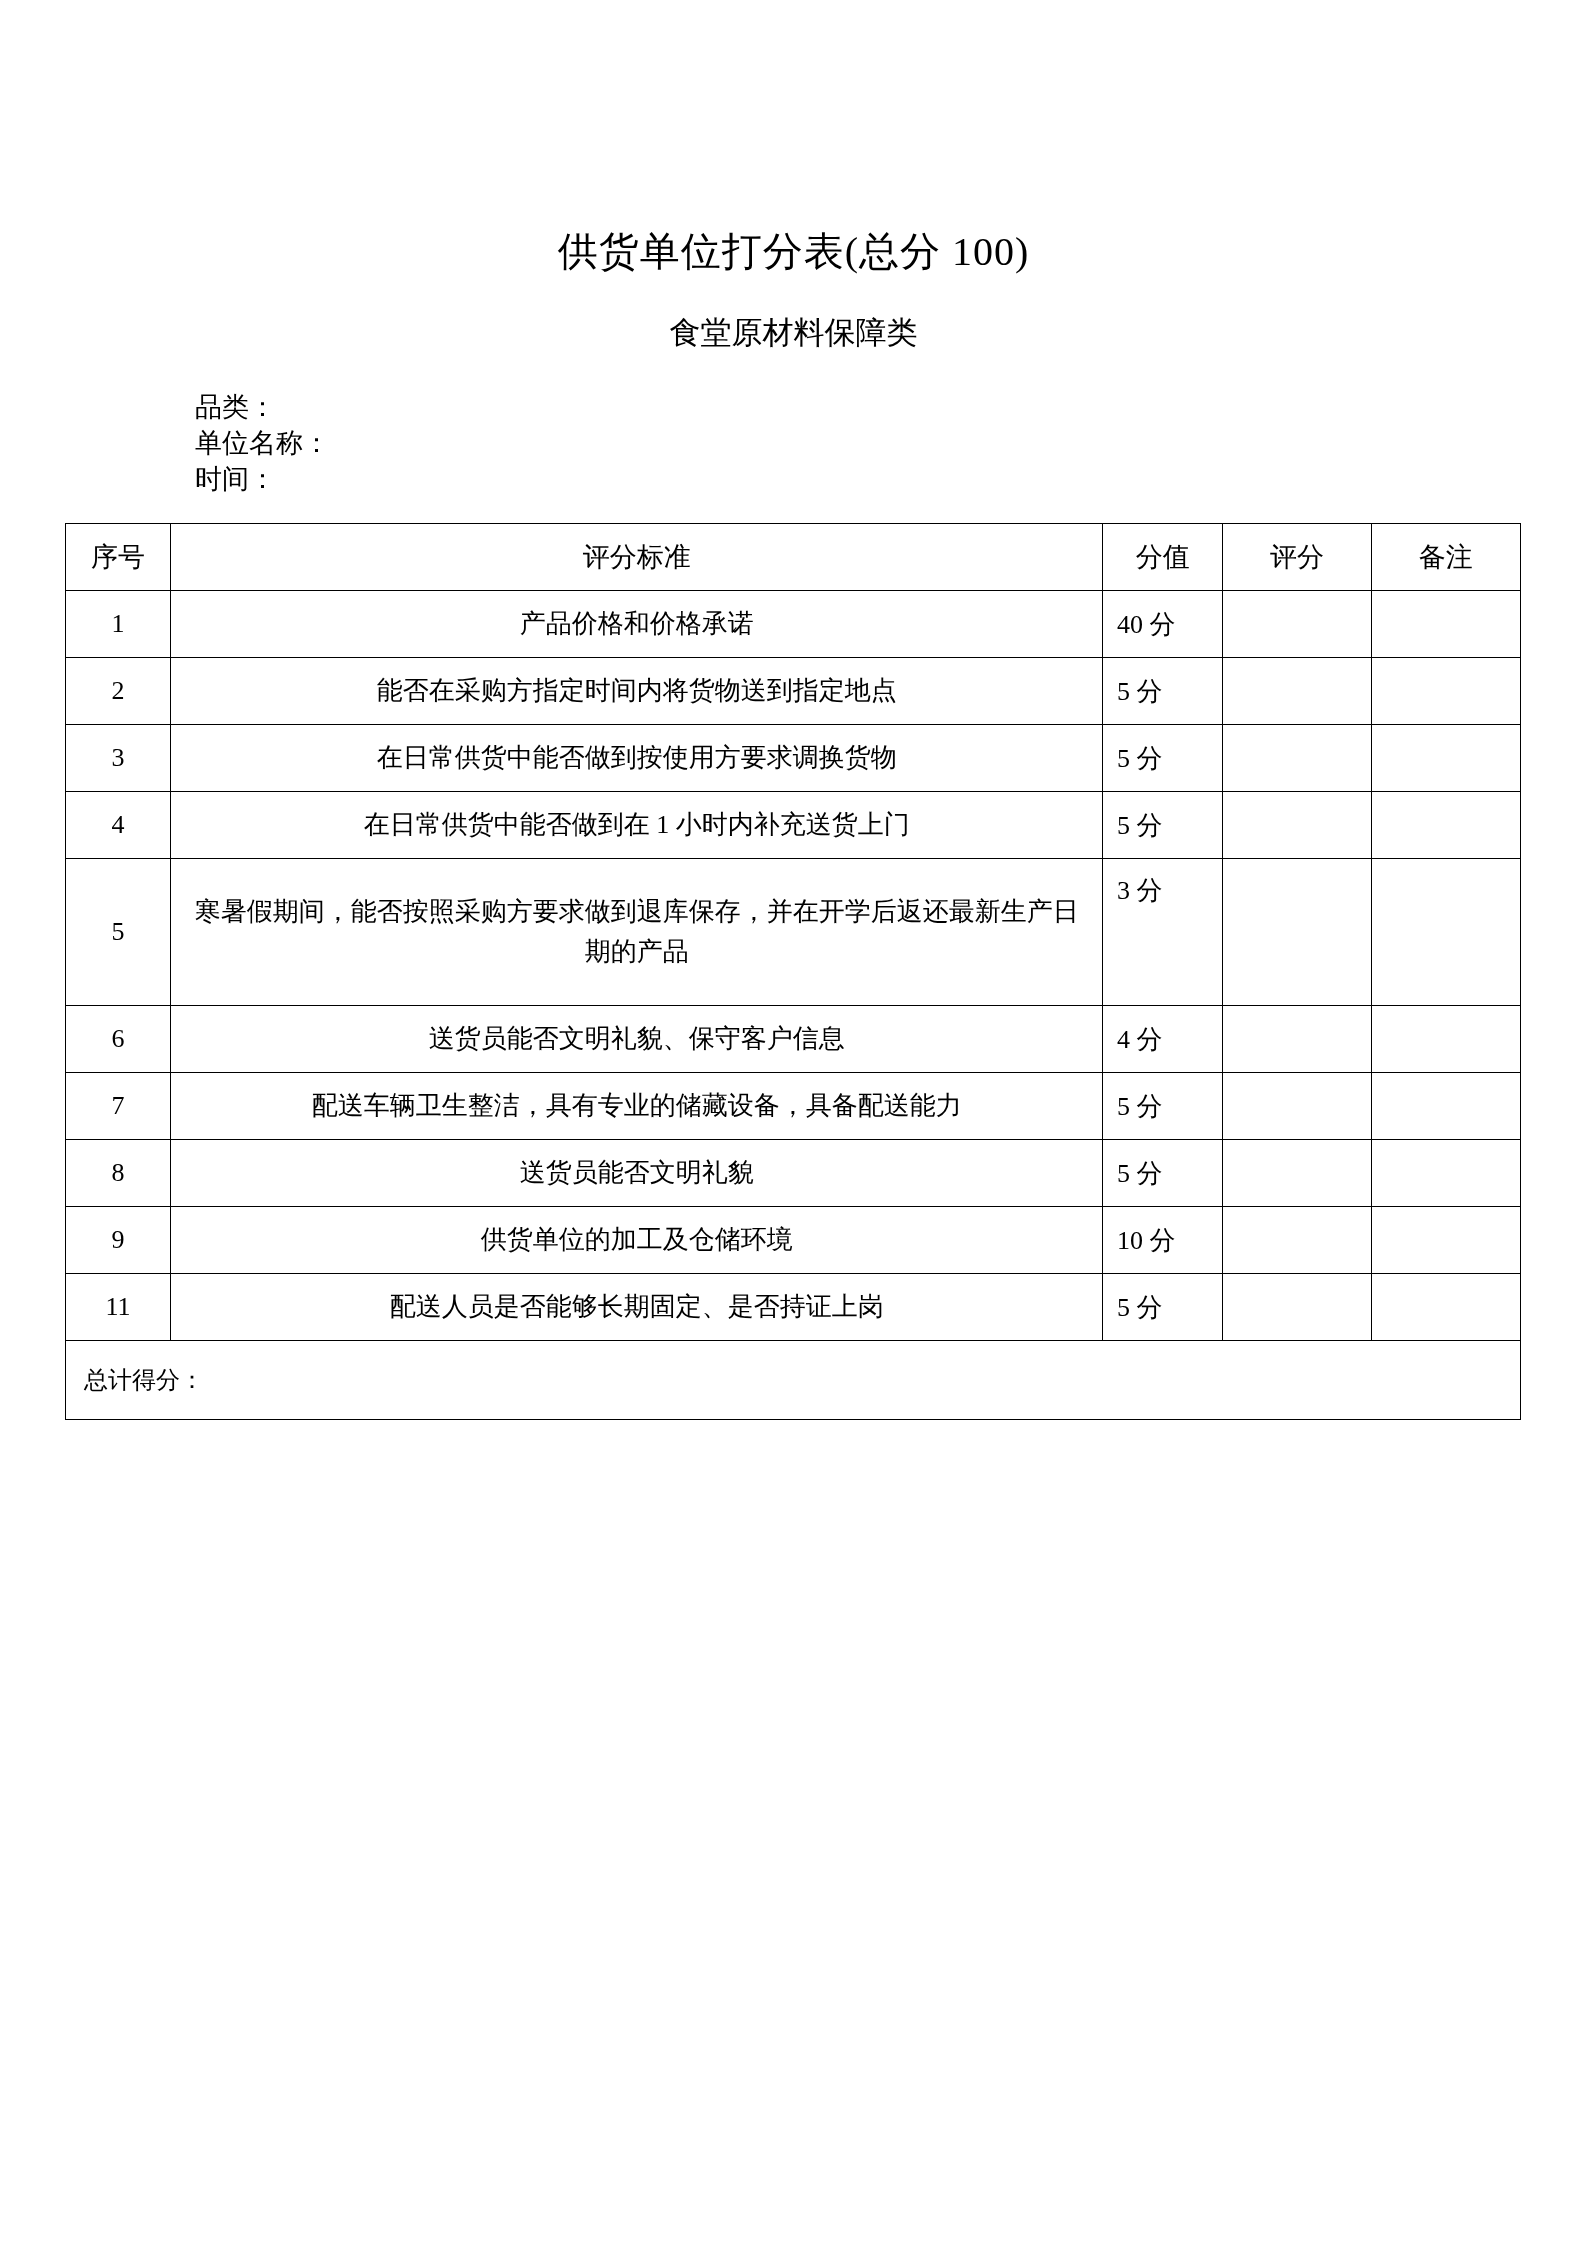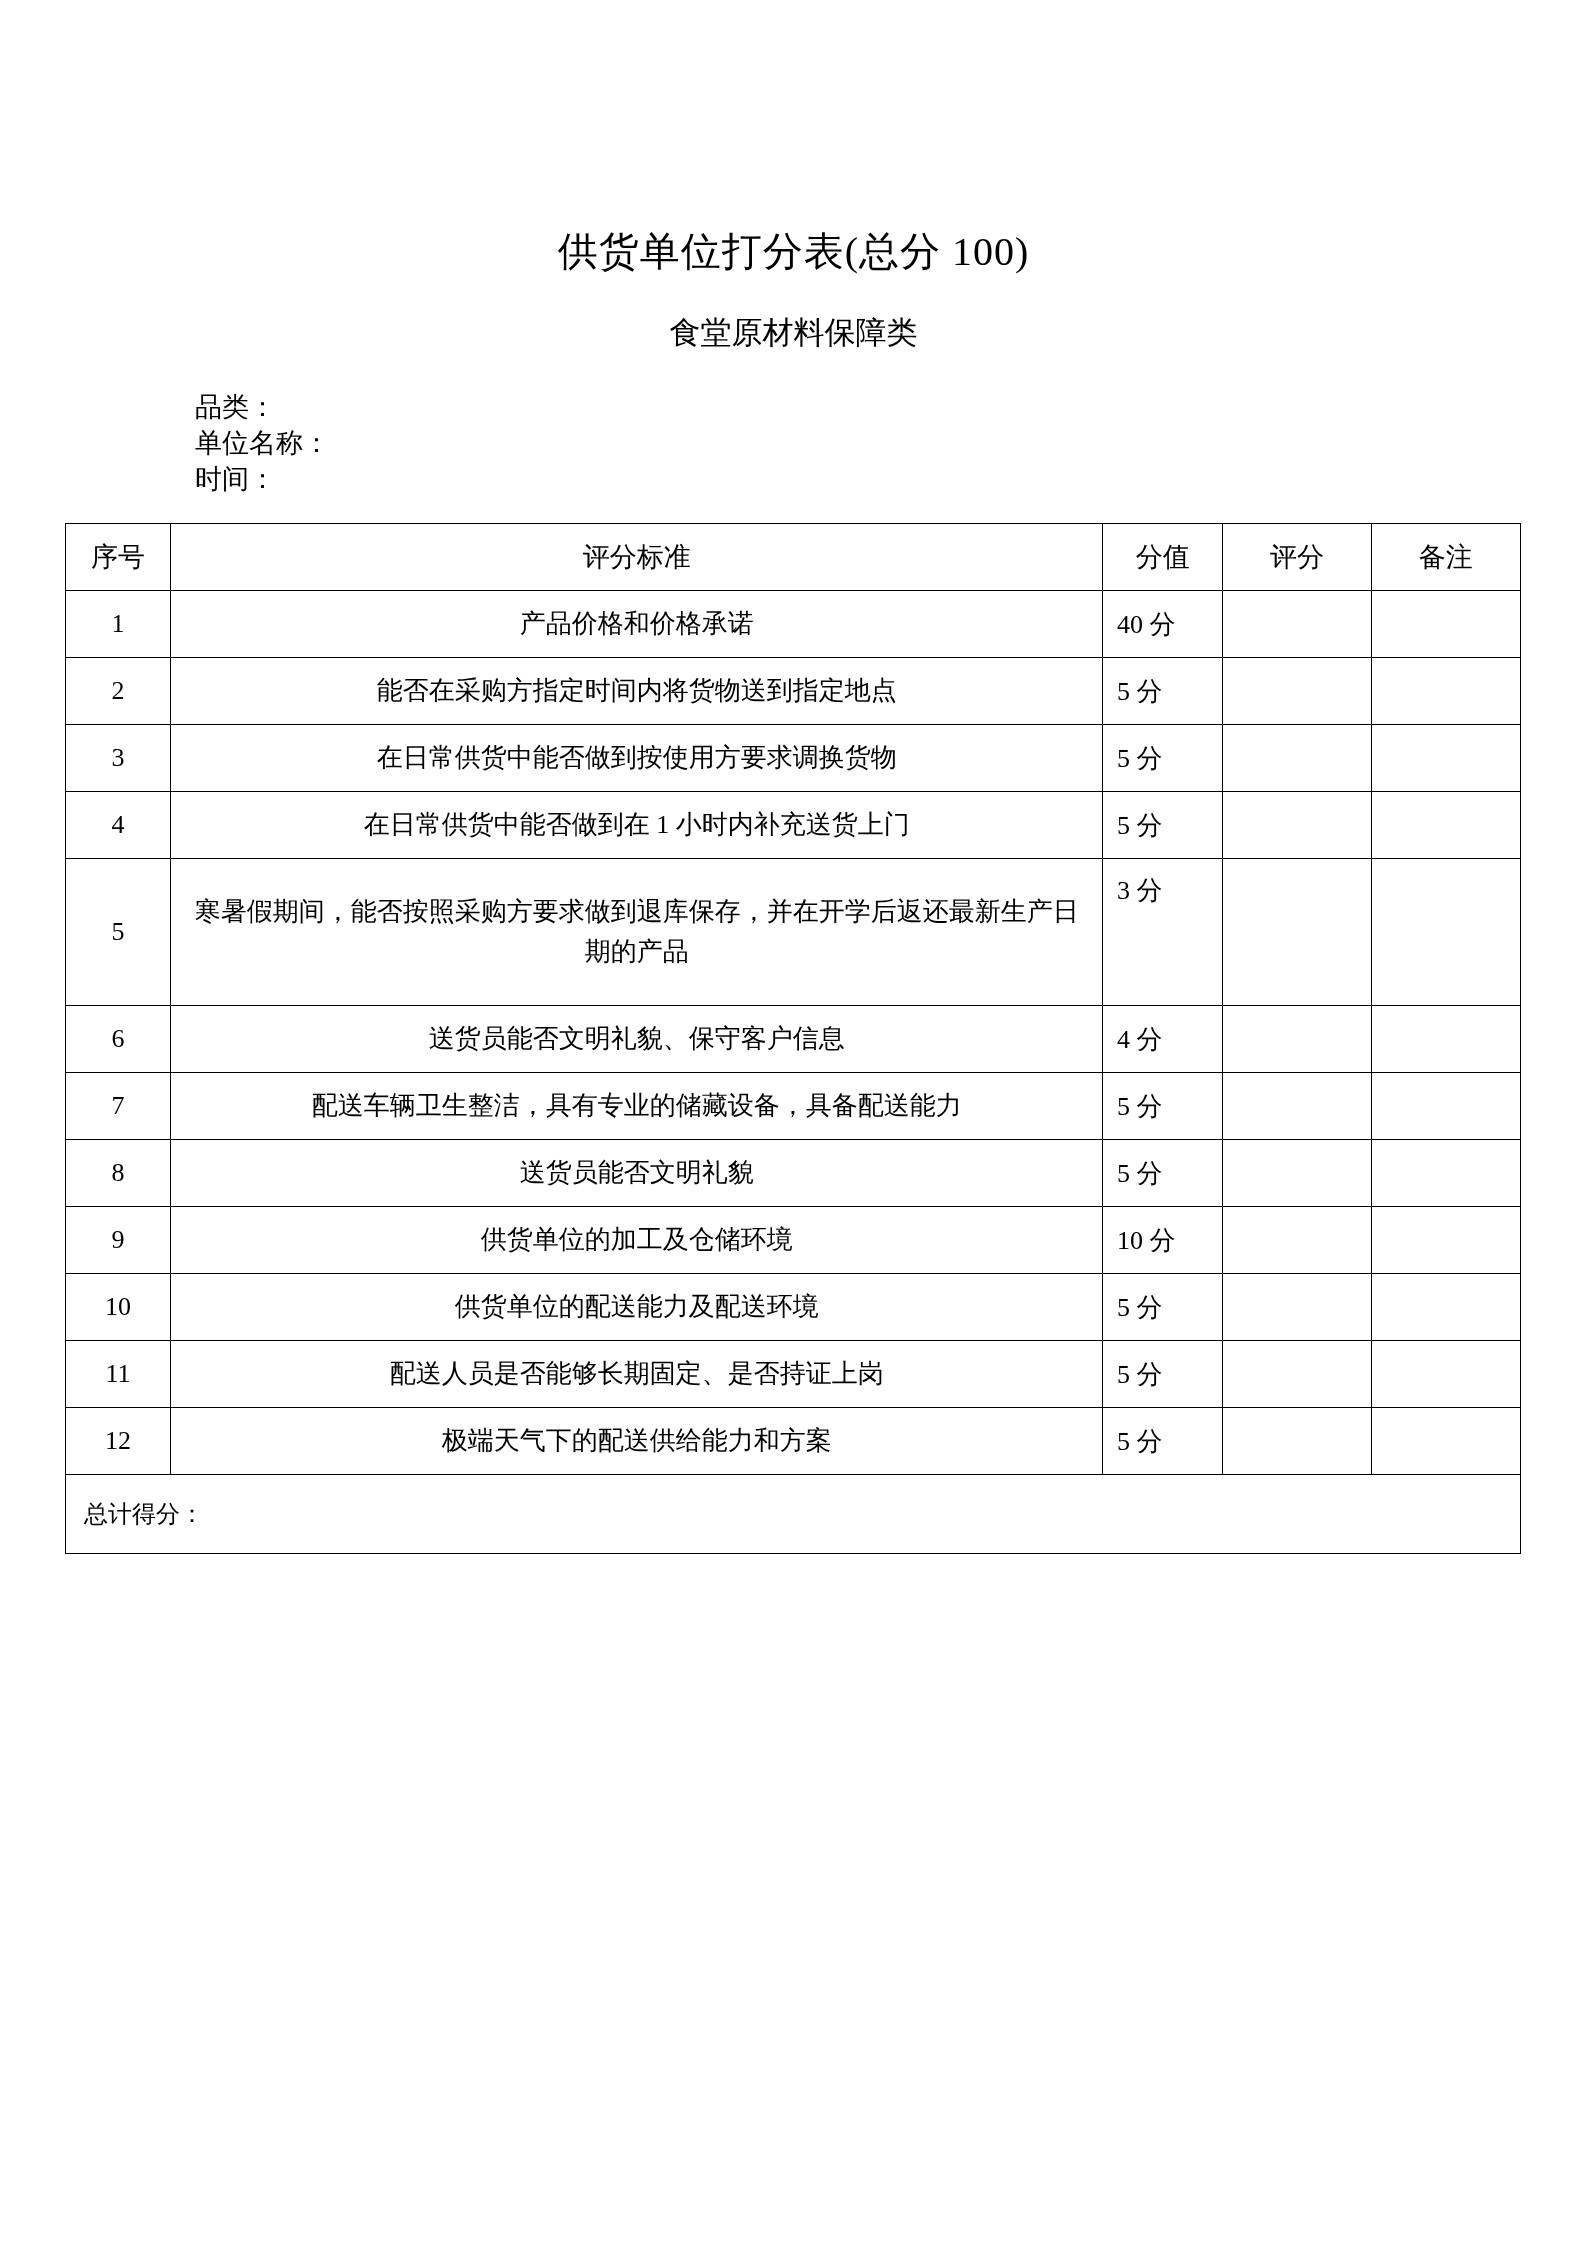--- a/index.html
+++ b/index.html
@@ -201,49 +201,31 @@
       <tr class="row">
         <td class="c-idx">9</td>
         <td class="c-crit">
             <span class="crit-text">供货单位的加工及仓储环境</span>
           </td>
         <td class="c-score">10 分</td>
         <td class="c-rate"></td>
         <td class="c-note"></td>
       </tr>
 
-      <tr class="row">
-        <td class="c-idx">10</td>
-        <td class="c-crit">
-            <span class="crit-text">供货单位的配送能力及配送环境</span>
-          </td>
-        <td class="c-score">5 分</td>
-        <td class="c-rate"></td>
-        <td class="c-note"></td>
-      </tr>
 
       <tr class="row">
         <td class="c-idx">11</td>
         <td class="c-crit">
             <span class="crit-text">配送人员是否能够长期固定、是否持证上岗</span>
           </td>
         <td class="c-score">5 分</td>
         <td class="c-rate"></td>
         <td class="c-note"></td>
       </tr>
 
-      <tr class="row">
-        <td class="c-idx">12</td>
-        <td class="c-crit">
-            <span class="crit-text">极端天气下的配送供给能力和方案</span>
-          </td>
-        <td class="c-score">5 分</td>
-        <td class="c-rate"></td>
-        <td class="c-note"></td>
-      </tr>
 
       <tr class="total-row">
         <td colspan="5">总计得分：</td>
       </tr>
     </tbody>
   </table>
 
 </div>
 
 </body></html>

